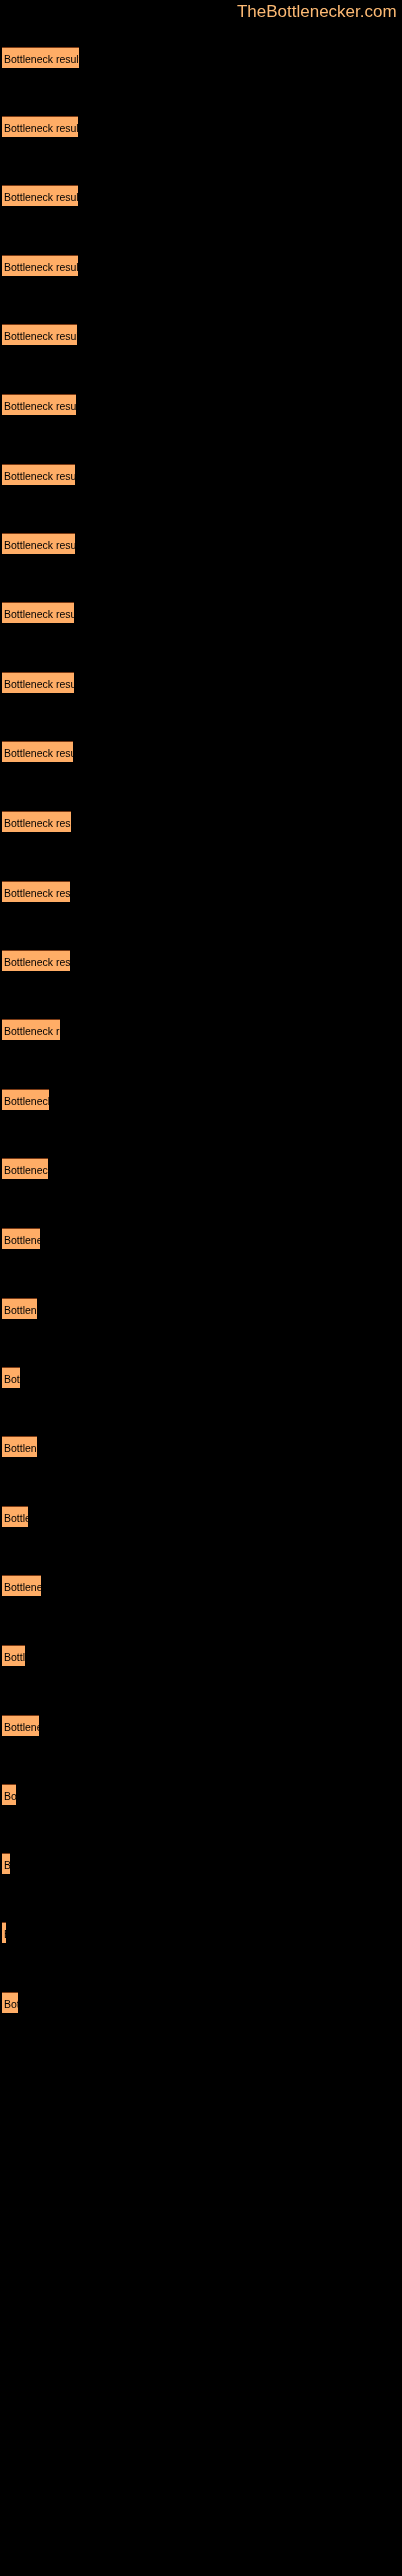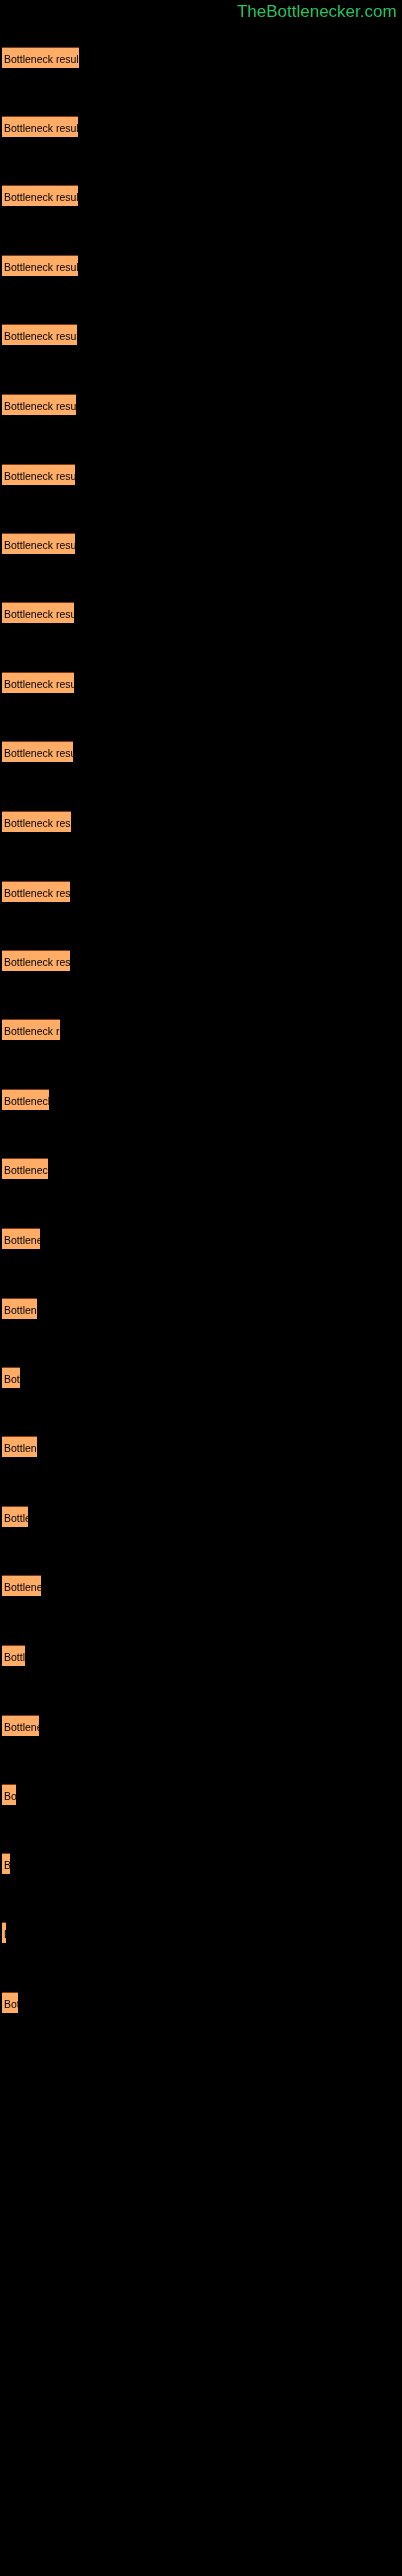--- a/index.html
+++ b/index.html
@@ -21,21 +21,21 @@
     width: 403px;
     height: 2576px;
     background: #000000;
   }
   .watermark {
     position: absolute;
     right: 6.4px;
     top: 1.6px;
     font-family: "Liberation Sans", sans-serif;
     font-size: 17px;
-    color: #22c55e;
+    color: #fdba74;
     letter-spacing: 0px;
     white-space: nowrap;
     user-select: none;
   }
   .bars-layer {
     position: absolute;
     left: 0;
     top: 0;
     width: 403px;
     height: 2576px;

